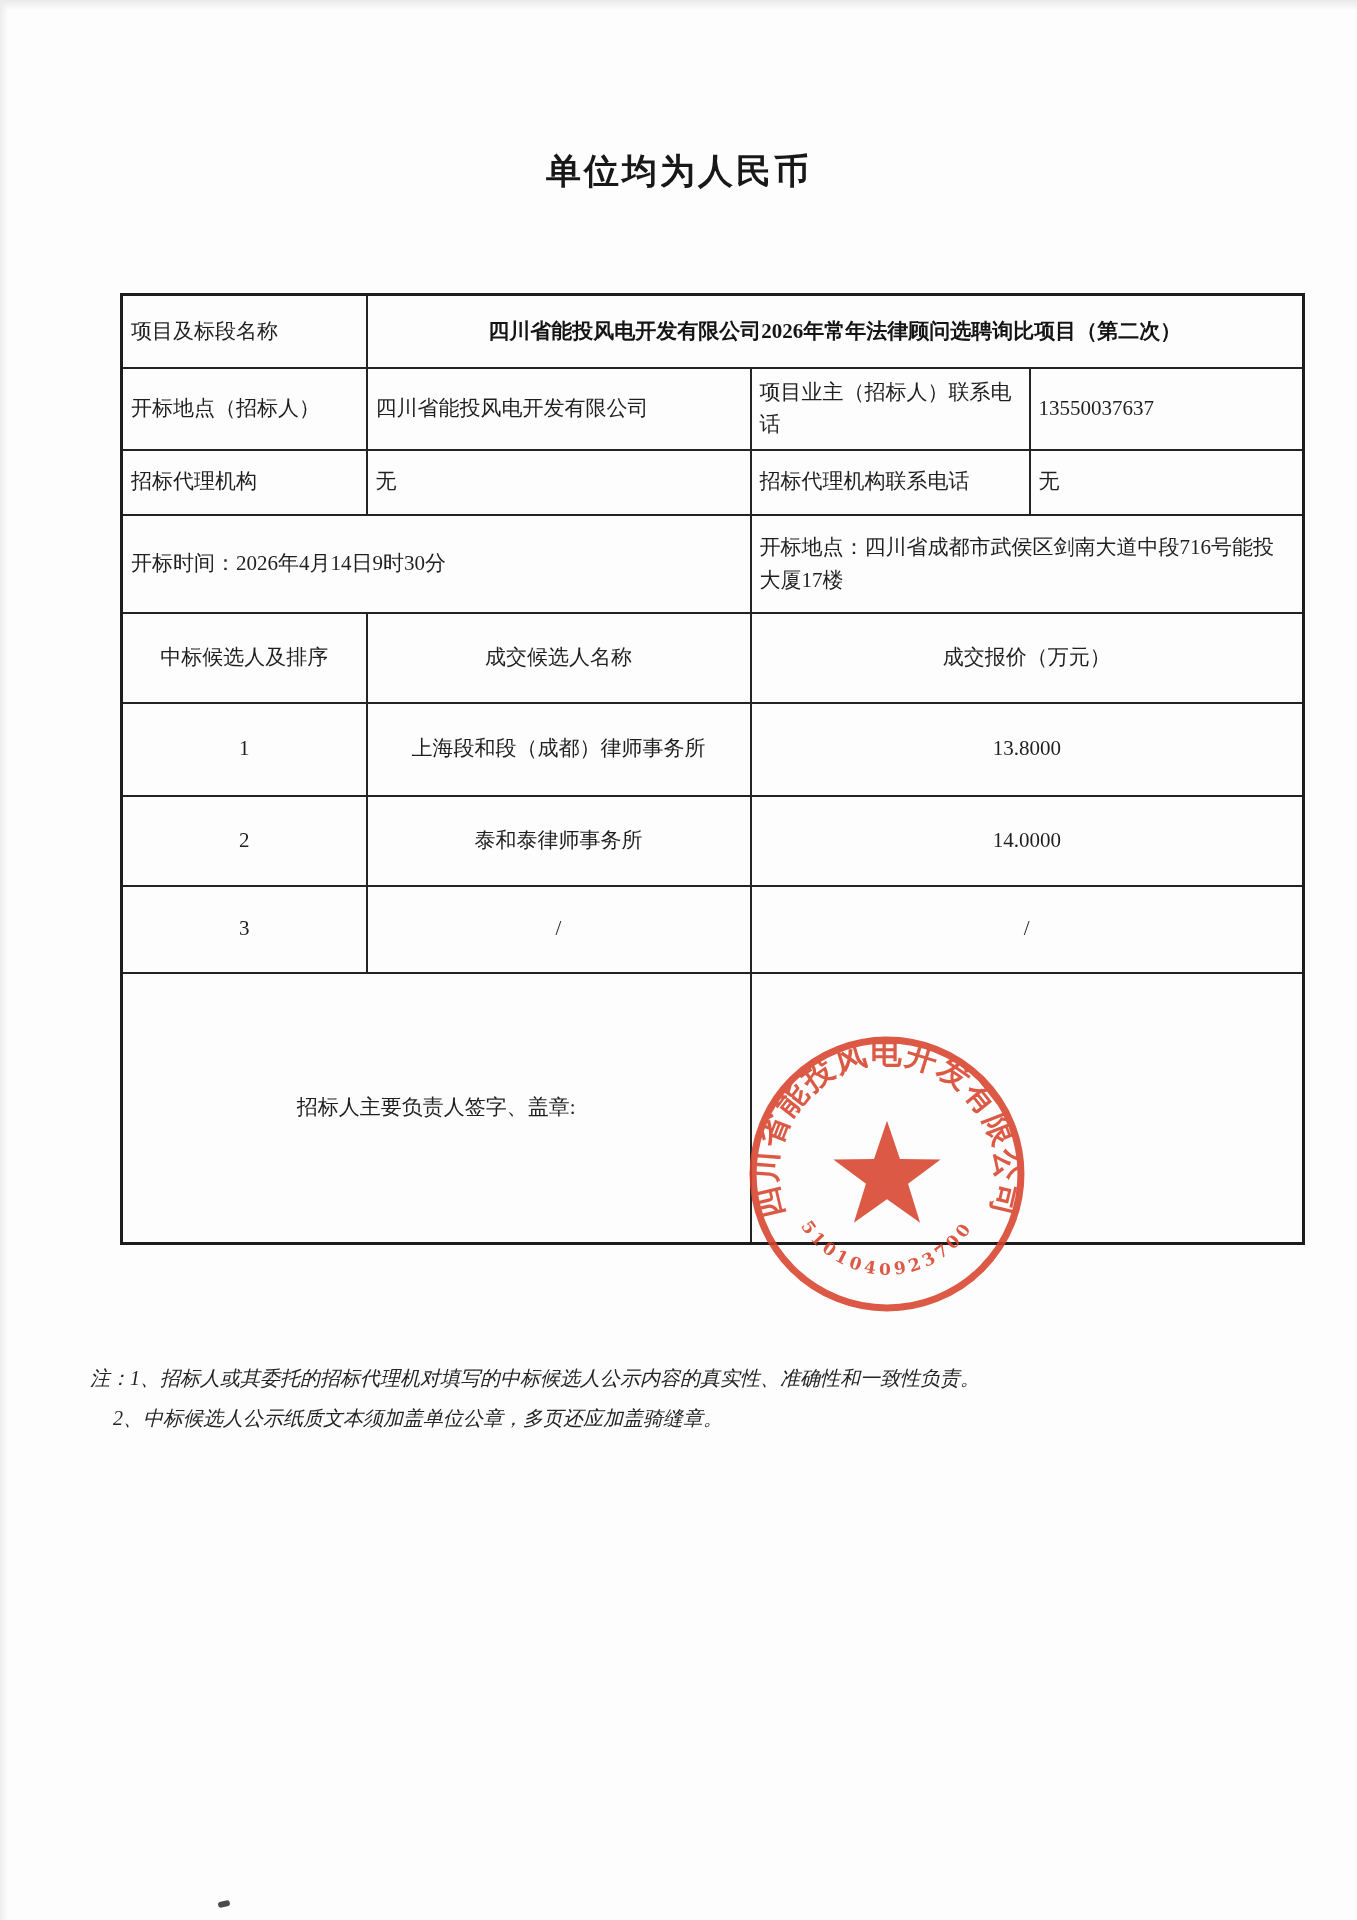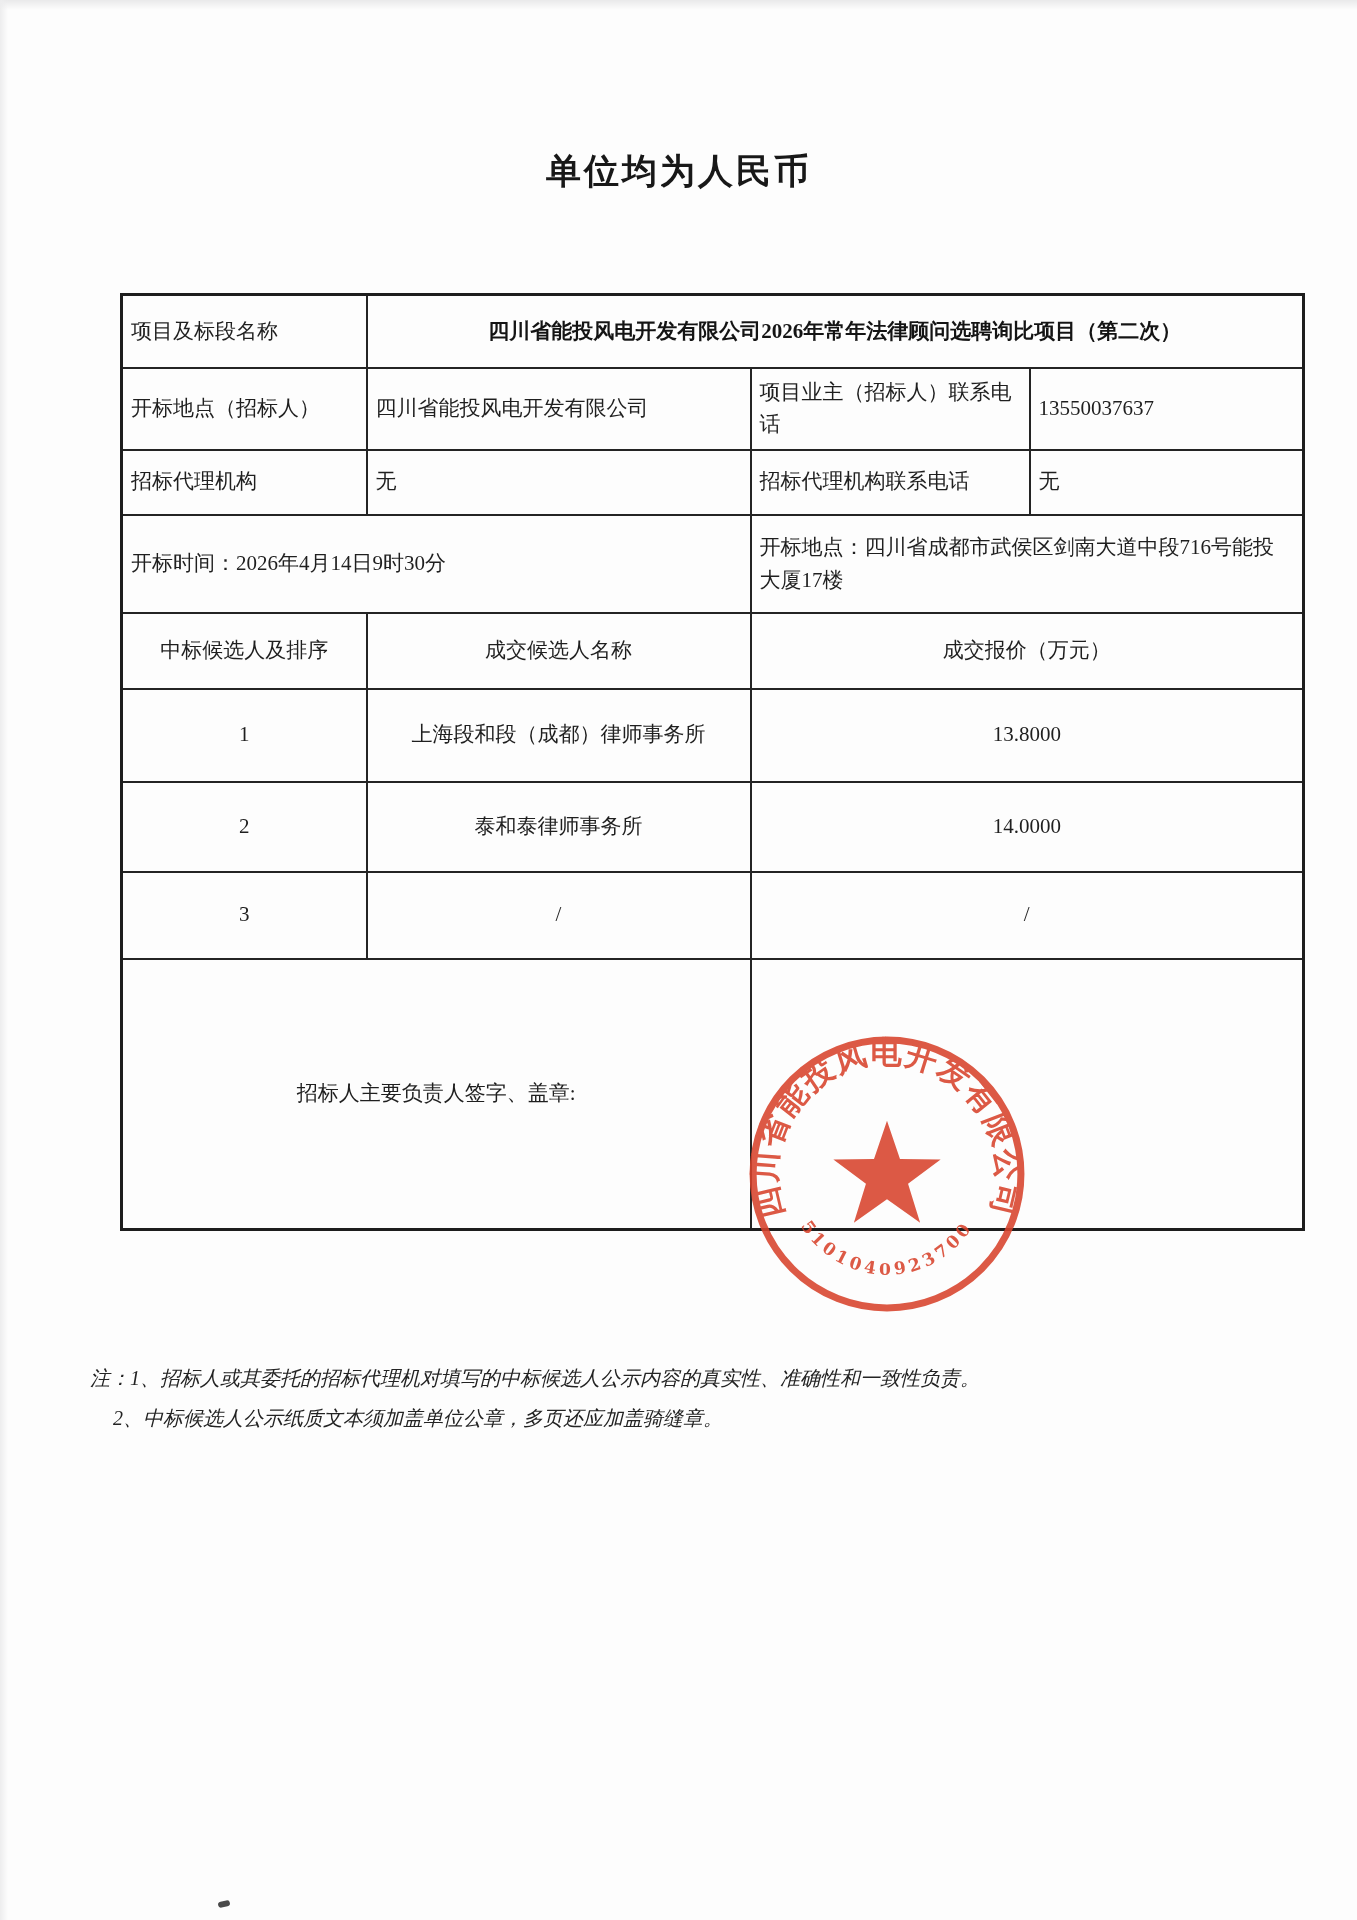--- a/index.html
+++ b/index.html
@@ -87,21 +87,21 @@
       <tr style="height:65px">
         <td class="l">招标代理机构</td>
         <td class="l">无</td>
         <td class="l">招标代理机构联系电话</td>
         <td class="l">无</td>
       </tr>
       <tr style="height:98px">
         <td class="l" colspan="2">开标时间：2026年4月14日9时30分</td>
         <td class="l" colspan="2" style="line-height:1.55">开标地点：四川省成都市武侯区剑南大道中段716号能投大厦17楼</td>
       </tr>
-      <tr style="height:76px">
+      <tr style="height:90px">
         <td class="c">中标候选人及排序</td>
         <td class="c">成交候选人名称</td>
         <td class="c" colspan="2">成交报价（万元）</td>
       </tr>
       <tr style="height:93px">
         <td class="c">1</td>
         <td class="c">上海段和段（成都）律师事务所</td>
         <td class="c" colspan="2">13.8000</td>
       </tr>
       <tr style="height:90px">

